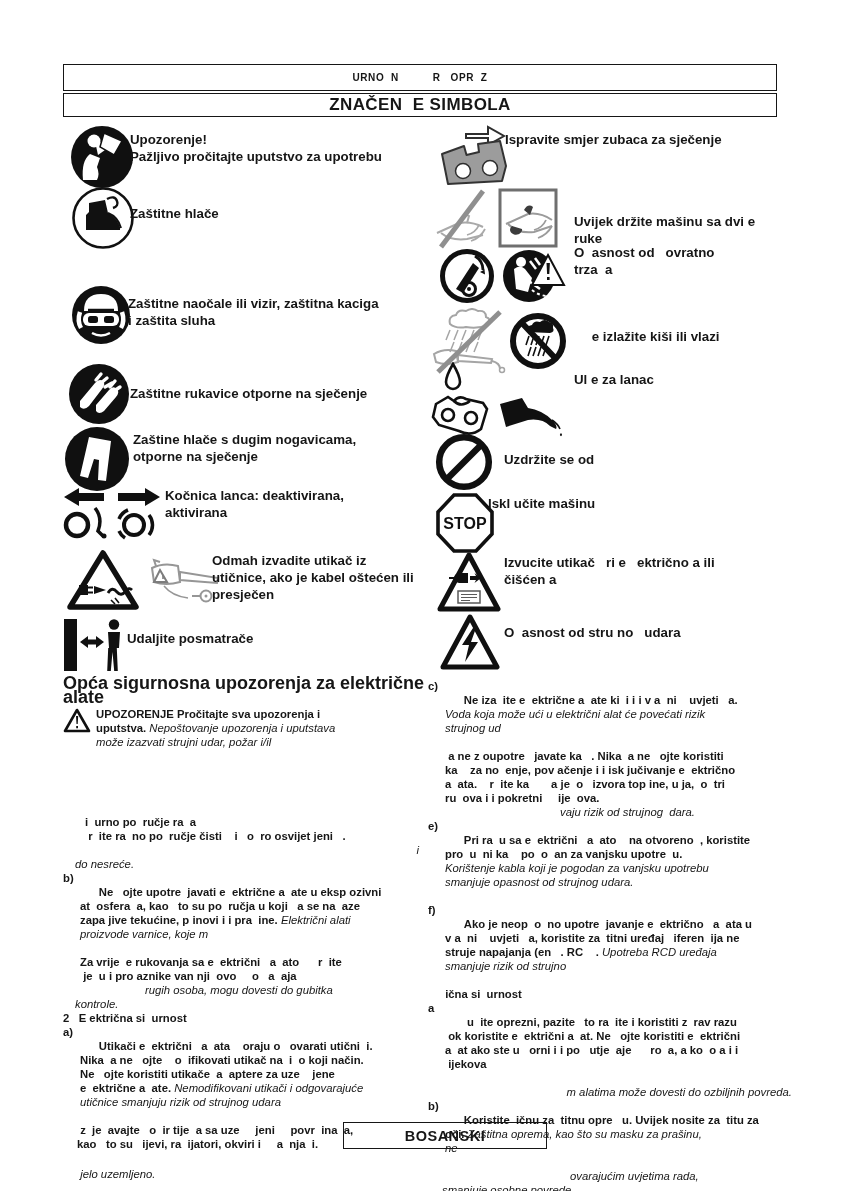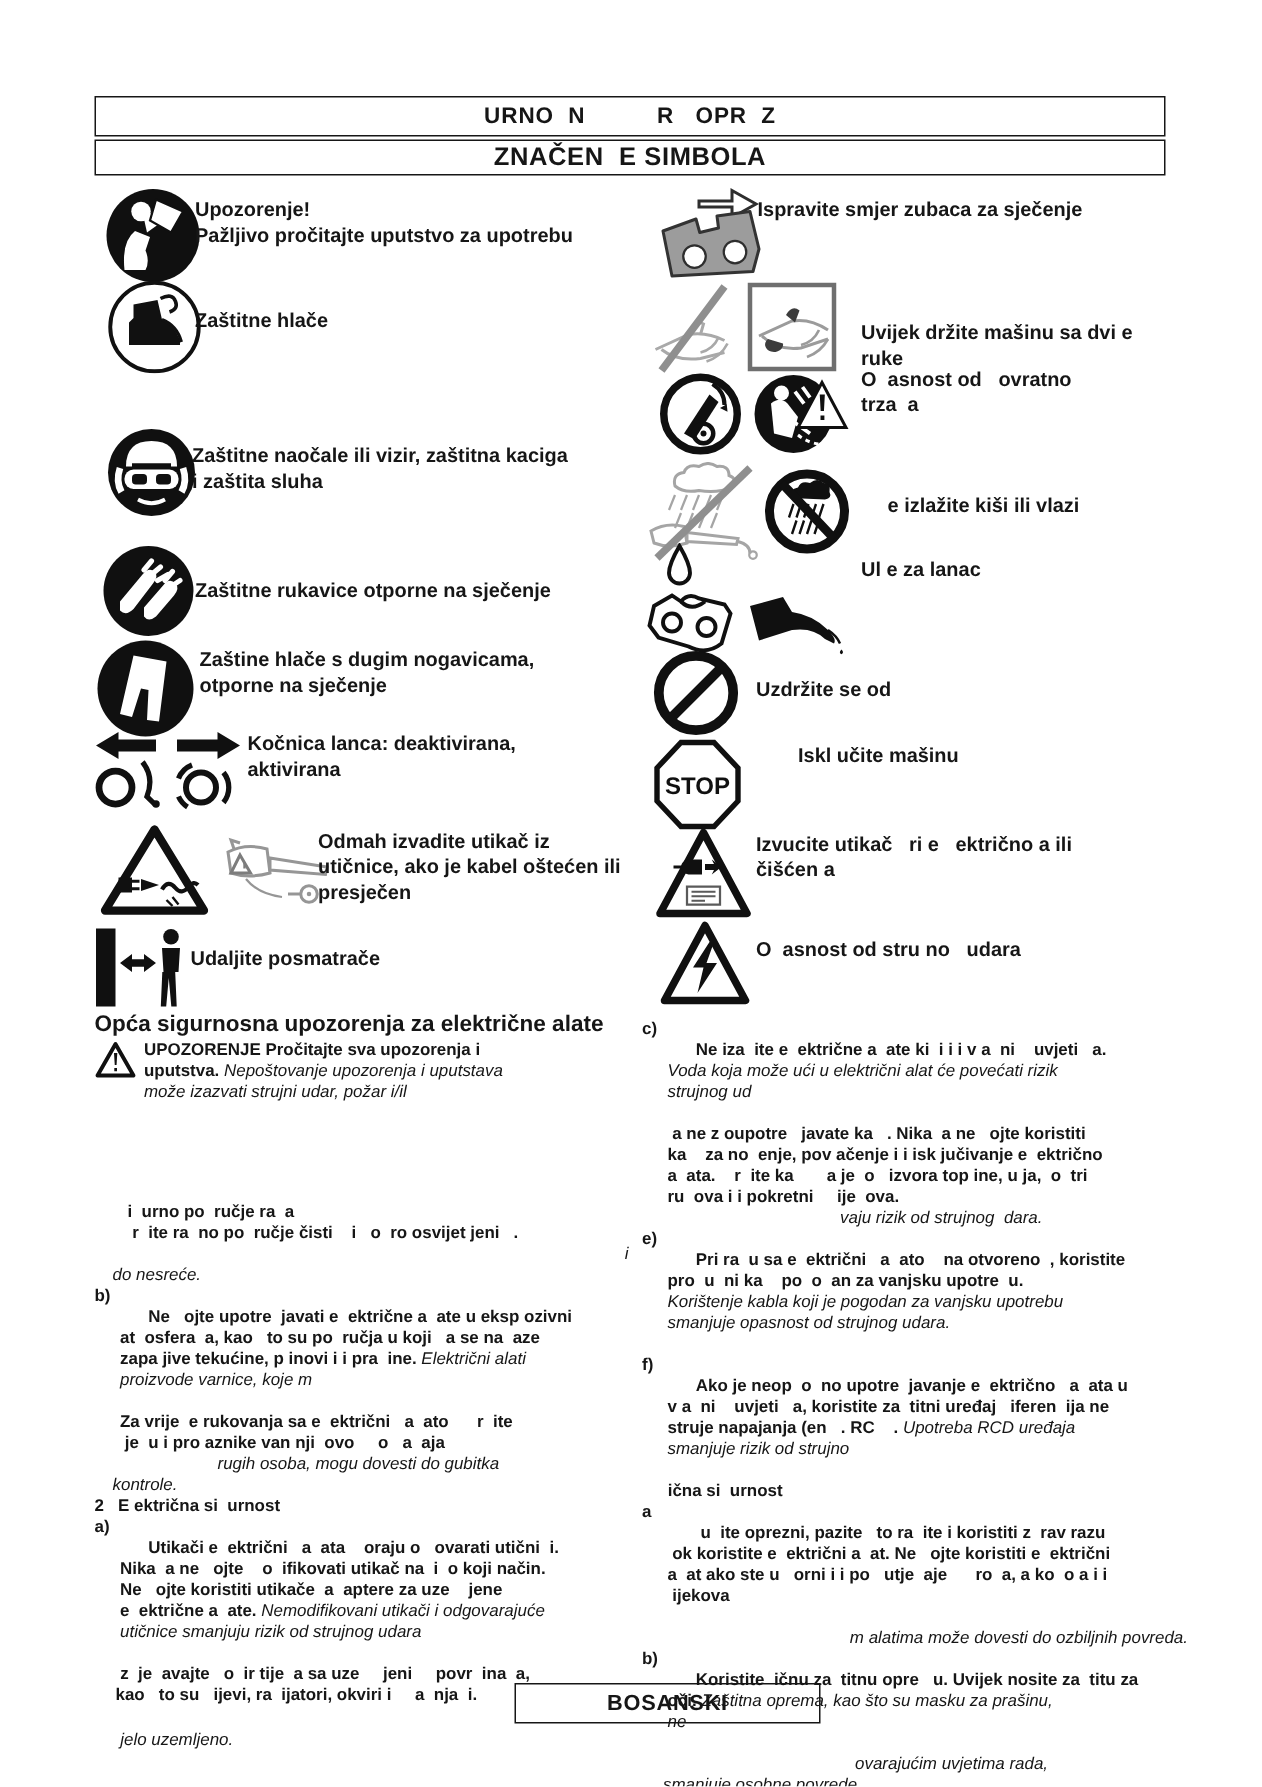--- a/index.html
+++ b/index.html
@@ -1,30 +1,30 @@
 <!DOCTYPE html>
 <html><head>
 <meta charset="utf-8">
 <style>
   html,body{margin:0;padding:0;background:#fff;}
   .page{position:relative;width:841px;height:1191px;background:#fff;
         font-family:"Liberation Sans",sans-serif;color:#161616;overflow:hidden;}
   .hbox{position:absolute;left:63px;width:712px;border:1.6px solid #161616;
         display:flex;align-items:center;justify-content:center;background:#fff;}
-  .htxt{font-weight:bold;font-size:15px;white-space:pre;letter-spacing:.6px;}
+  .htxt{font-weight:bold;font-size:10px;white-space:pre;letter-spacing:.6px;}
   .htxt2{font-weight:bold;font-size:17px;white-space:pre;letter-spacing:.4px;}
   .ico{position:absolute;}
   .symlabel{position:absolute;font-weight:bold;font-size:13.3px;line-height:17px;white-space:pre;}
   .textcol{position:absolute;font-size:11.3px;line-height:14px;}
   .txt{white-space:pre-wrap;}
   .b{font-weight:bold;}
   .i{font-style:italic;}
   .para{position:relative;padding-left:17px;white-space:pre-wrap;}
   .marker{position:absolute;left:0;top:0;}
-  .colheading{font-weight:bold;font-size:15px;margin-bottom:3px;}
+  .colheading{font-weight:bold;font-size:18px;margin-bottom:3px;}
   .wtri{float:left;width:28px;height:26px;margin:1px 5px 4px 0;}
   .fbox{position:absolute;left:343px;top:1122px;width:202px;height:25px;border:1.6px solid #161616;
         display:flex;align-items:center;justify-content:center;font-weight:bold;font-size:14.5px;letter-spacing:.5px;}
 </style>
 </head>
 <body>
 
 <div class="page">
 
   <div class="hbox" style="top:64px;height:25px;">
@@ -248,21 +248,21 @@
       </svg>
   </span>
   <div class="symlabel" style="left:504px;top:451px;">Uzdržite se od</div>
 
   <span class="ico" style="left:435px;top:492px;">
     <svg width="60" height="62" viewBox="0 0 60 62">
         <path d="M19 3 H41 L57 20 V42 L41 59 H19 L3 42 V20 Z" fill="#fff" stroke="#101010" stroke-width="3.6" stroke-linejoin="miter"></path>
         <text x="30" y="37" text-anchor="middle" font-size="16" font-weight="bold" font-family="Liberation Sans, sans-serif" fill="#101010">STOP</text>
       </svg>
   </span>
-  <div class="symlabel" style="left:532px;top:495px;text-align:center;">Iskl učite mašinu</div>
+  <div class="symlabel" style="left:488px;top:495px;text-align:center;">Iskl učite mašinu</div>
 
   <span class="ico" style="left:437px;top:551px;">
     <svg width="64" height="62" viewBox="0 0 64 62">
         <path d="M32 4 L61 58 H3 Z" fill="#fff" stroke="#101010" stroke-width="5" stroke-linejoin="round"></path>
         <path d="M12 27 h6" stroke="#101010" stroke-width="2"></path>
         <path d="M22 22 h9 v10 h-9 q-5 -1 -5 -5 q0 -4 5 -5 Z" fill="#101010"></path>
         <path d="M33 25 h6 l-1.5 -3 6.5 5 -6.5 5 1.5 -3 h-6 Z" fill="#101010"></path>
         <path d="M21 40 h22 v12 h-22 Z" fill="none" stroke="#5a5a5a" stroke-width="1.5"></path>
         <path d="M24 43.5 h16 M24 46.5 h16 M24 49.5 h9" stroke="#5a5a5a" stroke-width="1.2"></path>
       </svg>

